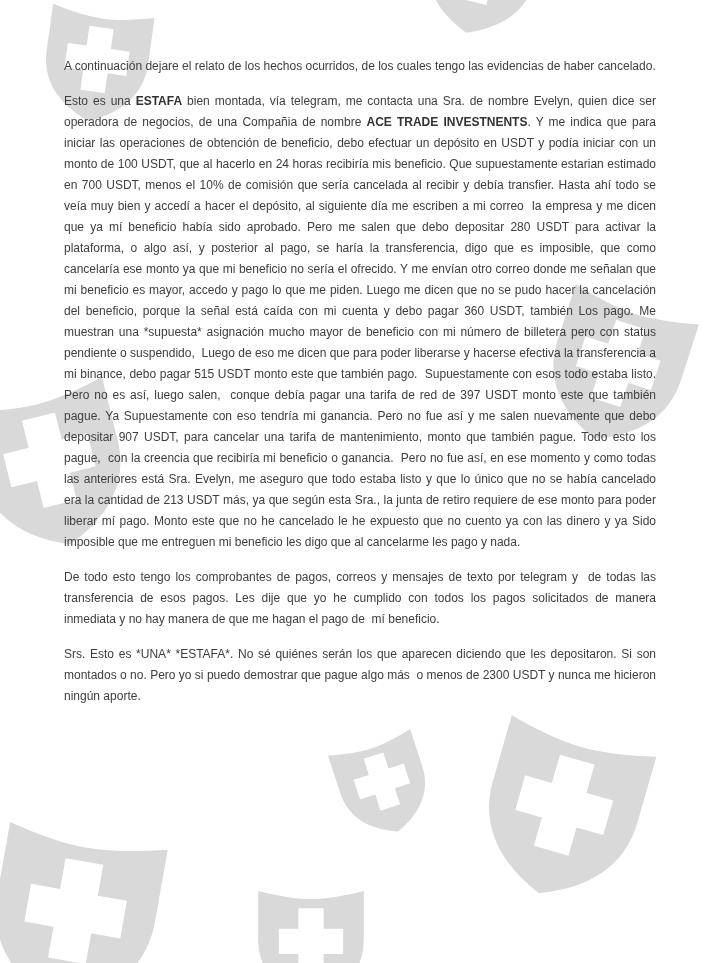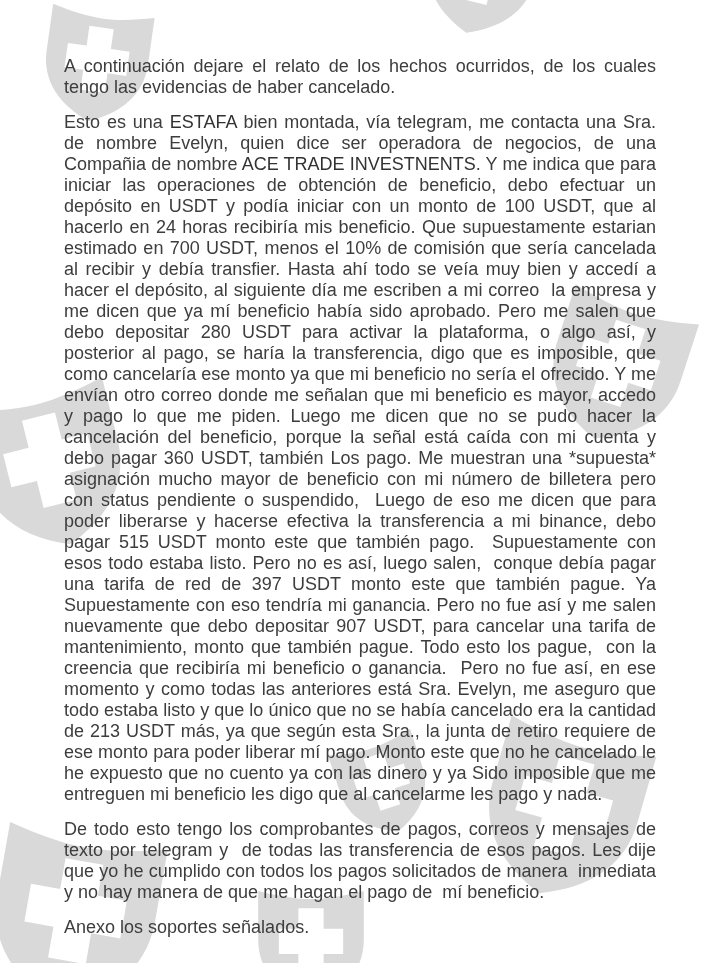--- a/index.html
+++ b/index.html
@@ -23,30 +23,30 @@
     position: absolute;
     display: block;
   }
   #doc-content {
     position: absolute;
     z-index: 1;
     left: 64px;
     top: 56px;
     width: 592px;
     color: #3d3d3d;
-    font-size: 18px;
+    font-size: 12px;
     line-height: 21px;
     text-align: justify;
   }
   #doc-content p {
     margin: 0 0 14px 0;
     white-space: pre-wrap;
   }
   #doc-content strong {
-    font-weight: 400;
+    font-weight: 700;
     color: #323232;
   }
 </style>
 </head>
 <body>
 
 <div id="watermark-layer">
     <svg class="wm" viewBox="0 0 100 115" style="left:8px;top:-4px;width:178px;height:128px;transform:rotate(8deg)">
      <path d="M4,13 C20,17 36,20 50,20 C64,20 80,17 96,13 L96,55 C96,83 78,102 50,113 C22,102 4,83 4,55 Z" fill="#d9d9d9"></path>
      <path d="M39,28 H61 V46 H78 V68 H61 V86 H39 V68 H22 V46 H39 Z" fill="#ffffff"></path>
@@ -78,14 +78,14 @@
     <svg class="wm" viewBox="0 0 100 115" style="left:250px;top:876px;width:122px;height:132px;transform:rotate(0deg)">
      <path d="M4,13 C20,17 36,20 50,20 C64,20 80,17 96,13 L96,55 C96,83 78,102 50,113 C22,102 4,83 4,55 Z" fill="#d9d9d9"></path>
      <path d="M39,28 H61 V46 H78 V68 H61 V86 H39 V68 H22 V46 H39 Z" fill="#ffffff"></path>
    </svg>
   </div>
 
 <div id="doc-content" style="color: rgb(61, 61, 61);">
     <p><span>A continuación dejare el relato de los hechos ocurridos, de los cuales tengo las evidencias de haber cancelado.</span></p>
     <p><span>Esto es una </span><strong>ESTAFA</strong><span> bien montada, vía telegram, me contacta una Sra. de nombre Evelyn, quien dice ser operadora de negocios, de una Compañia de nombre </span><strong>ACE TRADE INVESTNENTS</strong><span>. Y me indica que para iniciar las operaciones de obtención de beneficio, debo efectuar un depósito en USDT y podía iniciar con un monto de 100 USDT, que al hacerlo en 24 horas recibiría mis beneficio. Que supuestamente estarian estimado en 700 USDT, menos el 10% de comisión que sería cancelada al recibir y debía transfier. Hasta ahí todo se veía muy bien y accedí a hacer el depósito, al siguiente día me escriben a mi correo  la empresa y me dicen que ya mí beneficio había sido aprobado. Pero me salen que debo depositar 280 USDT para activar la plataforma, o algo así, y posterior al pago, se haría la transferencia, digo que es imposible, que como cancelaría ese monto ya que mi beneficio no sería el ofrecido. Y me envían otro correo donde me señalan que mi beneficio es mayor, accedo y pago lo que me piden. Luego me dicen que no se pudo hacer la cancelación del beneficio, porque la señal está caída con mi cuenta y debo pagar 360 USDT, también Los pago. Me muestran una *supuesta* asignación mucho mayor de beneficio con mi número de billetera pero con status pendiente o suspendido,  Luego de eso me dicen que para poder liberarse y hacerse efectiva la transferencia a mi binance, debo pagar 515 USDT monto este que también pago.  Supuestamente con esos todo estaba listo. Pero no es así, luego salen,  conque debía pagar una tarifa de red de 397 USDT monto este que también pague. Ya Supuestamente con eso tendría mi ganancia. Pero no fue así y me salen nuevamente que debo depositar 907 USDT, para cancelar una tarifa de mantenimiento, monto que también pague. Todo esto los pague,  con la creencia que recibiría mi beneficio o ganancia.  Pero no fue así, en ese momento y como todas las anteriores está Sra. Evelyn, me aseguro que todo estaba listo y que lo único que no se había cancelado era la cantidad de 213 USDT más, ya que según esta Sra., la junta de retiro requiere de ese monto para poder liberar mí pago. Monto este que no he cancelado le he expuesto que no cuento ya con las dinero y ya Sido imposible que me entreguen mi beneficio les digo que al cancelarme les pago y nada.</span></p>
     <p><span>De todo esto tengo los comprobantes de pagos, correos y mensajes de texto por telegram y  de todas las transferencia de esos pagos. Les dije que yo he cumplido con todos los pagos solicitados de manera  inmediata y no hay manera de que me hagan el pago de  mí beneficio.</span></p>
-    <p><span>Anexo los soportes señalados.</span></p>
+    <p><span>Srs. Esto es *UNA* *ESTAFA*. No sé quiénes serán los que aparecen diciendo que les depositaron. Si son montados o no. Pero yo si puedo demostrar que pague algo más  o menos de 2300 USDT y nunca me hicieron ningún aporte.</span></p>
   </div>
 
 </body></html>

